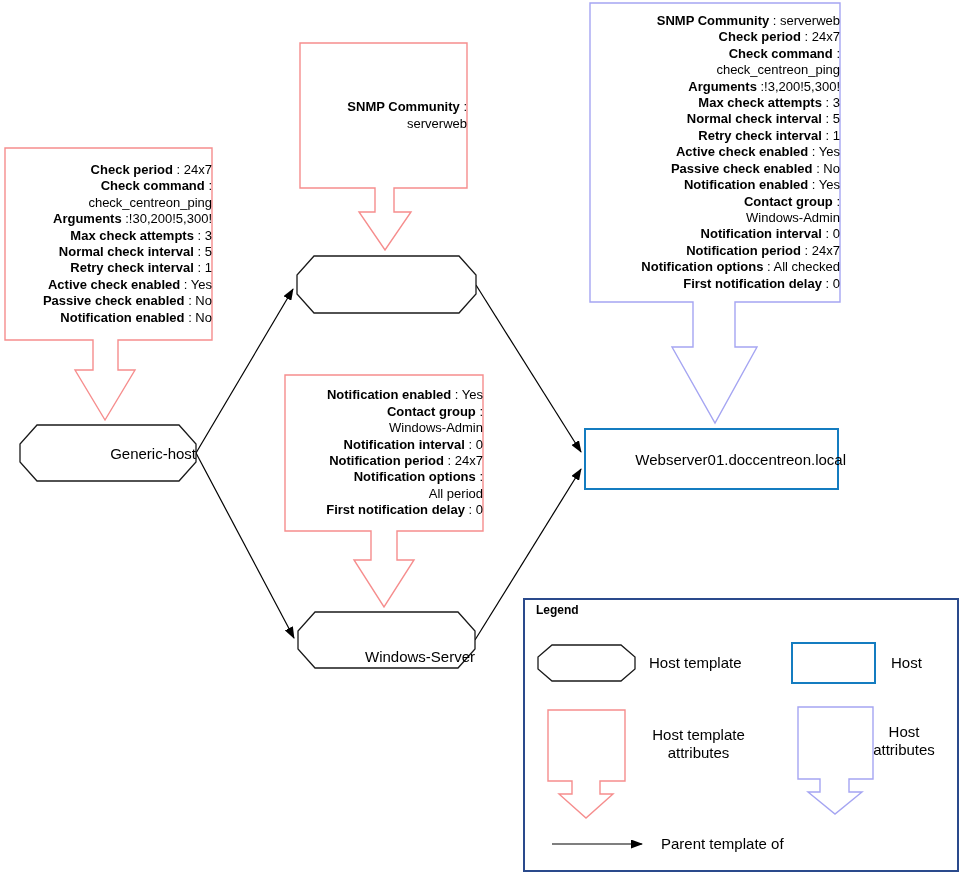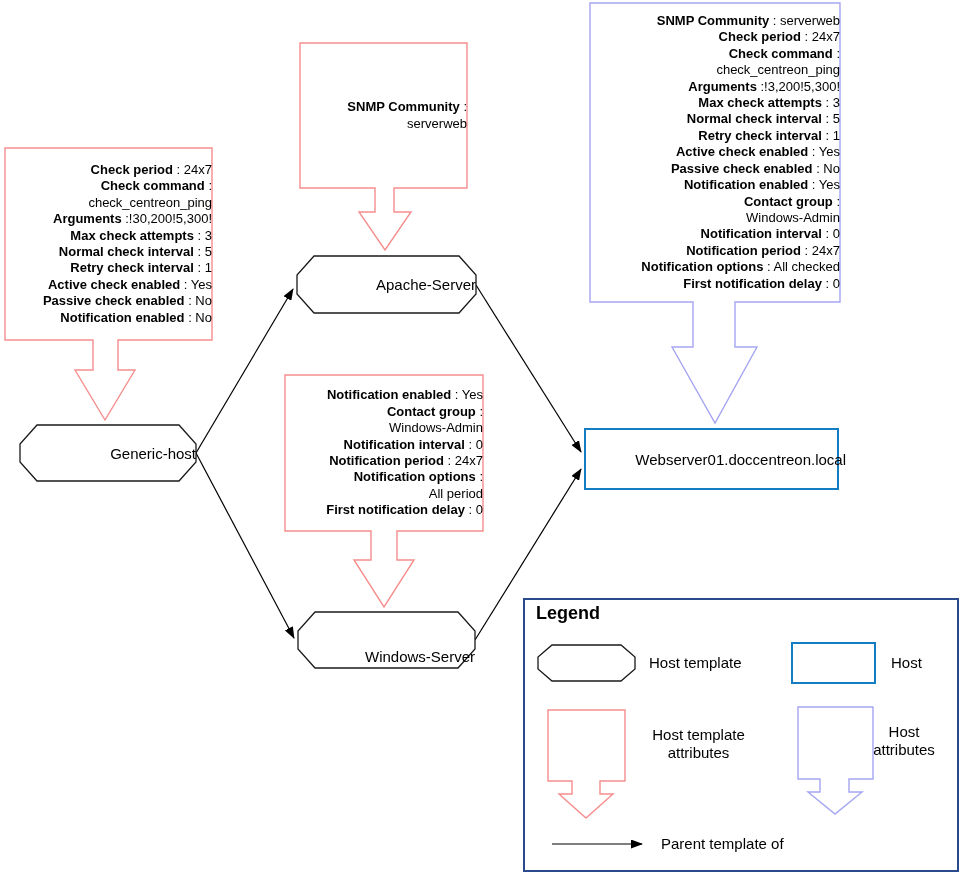--- a/index.html
+++ b/index.html
@@ -13,21 +13,21 @@
   .shape-node{fill:#fff;stroke:var(--node-border,#1a1a1a);stroke-width:1.3;}
   .shape-host{fill:#fff;stroke:var(--host-border,#147cc0);stroke-width:2;}
   .shape-legend{fill:none;stroke:var(--legend-border,#2a4a8c);stroke-width:2;}
   .conn{stroke:#000;stroke-width:1.2;fill:none;}
 
   .overlay{position:absolute;display:flex;align-items:flex-end;justify-content:center;
            flex-direction:column;text-align:center;}
   .attr-text{font-size:13px;line-height:16.4px;}
   .attr-line b{font-weight:bold;}
   .node-label{font-size:15px;}
-  .legend-title{position:absolute;font-size:18px;font-weight:bold;}
+  .legend-title{position:absolute;font-size:12px;font-weight:bold;}
   .legend-label{position:absolute;font-size:15px;line-height:18px;}
   .legend-label.center{text-align:center;}
 </style>
 </head>
 <body>
 
 <div class="stage">
 
   <svg width="961" height="874" viewBox="0 0 961 874">
     <defs>
@@ -107,21 +107,20 @@
       <div class="attr-line"><b>Notification enabled</b><span> : Yes</span></div>
       <div class="attr-line"><b>Contact group</b><span> :</span></div>
       <div class="attr-line"><b></b><span>Windows-Admin</span></div>
       <div class="attr-line"><b>Notification interval</b><span> : 0</span></div>
       <div class="attr-line"><b>Notification period</b><span> : 24x7</span></div>
       <div class="attr-line"><b>Notification options</b><span> : All checked</span></div>
       <div class="attr-line"><b>First notification delay</b><span> : 0</span></div>
     </div>
 
   <div class="overlay node-label" style="left:20px;top:425px;width:176px;height:56px;">Generic-host</div>
-  <div class="overlay node-label" style="left:297px;top:256px;width:179px;height:57px;">Apache-Server</div>
   <div class="overlay node-label" style="left:298px;top:612px;width:177px;height:64px;margin-top:12px;">Windows-Server</div>
   <div class="overlay node-label" style="left:585px;top:429px;width:253px;height:60px;padding-left:8px;">Webserver01.doccentreon.local</div>
 
   <div class="legend-title" style="left:536px;top:603px;">Legend</div>
   <div class="legend-label" style="left:649px;top:654px;">Host template</div>
   <div class="legend-label" style="left:891px;top:654px;">Host</div>
   <div class="legend-label center" style="left:641px;top:726px;width:115px;">Host template attributes</div>
   <div class="legend-label center" style="left:860px;top:723px;width:88px;">Host attributes</div>
   <div class="legend-label" style="left:661px;top:835px;">Parent template of</div>
 

